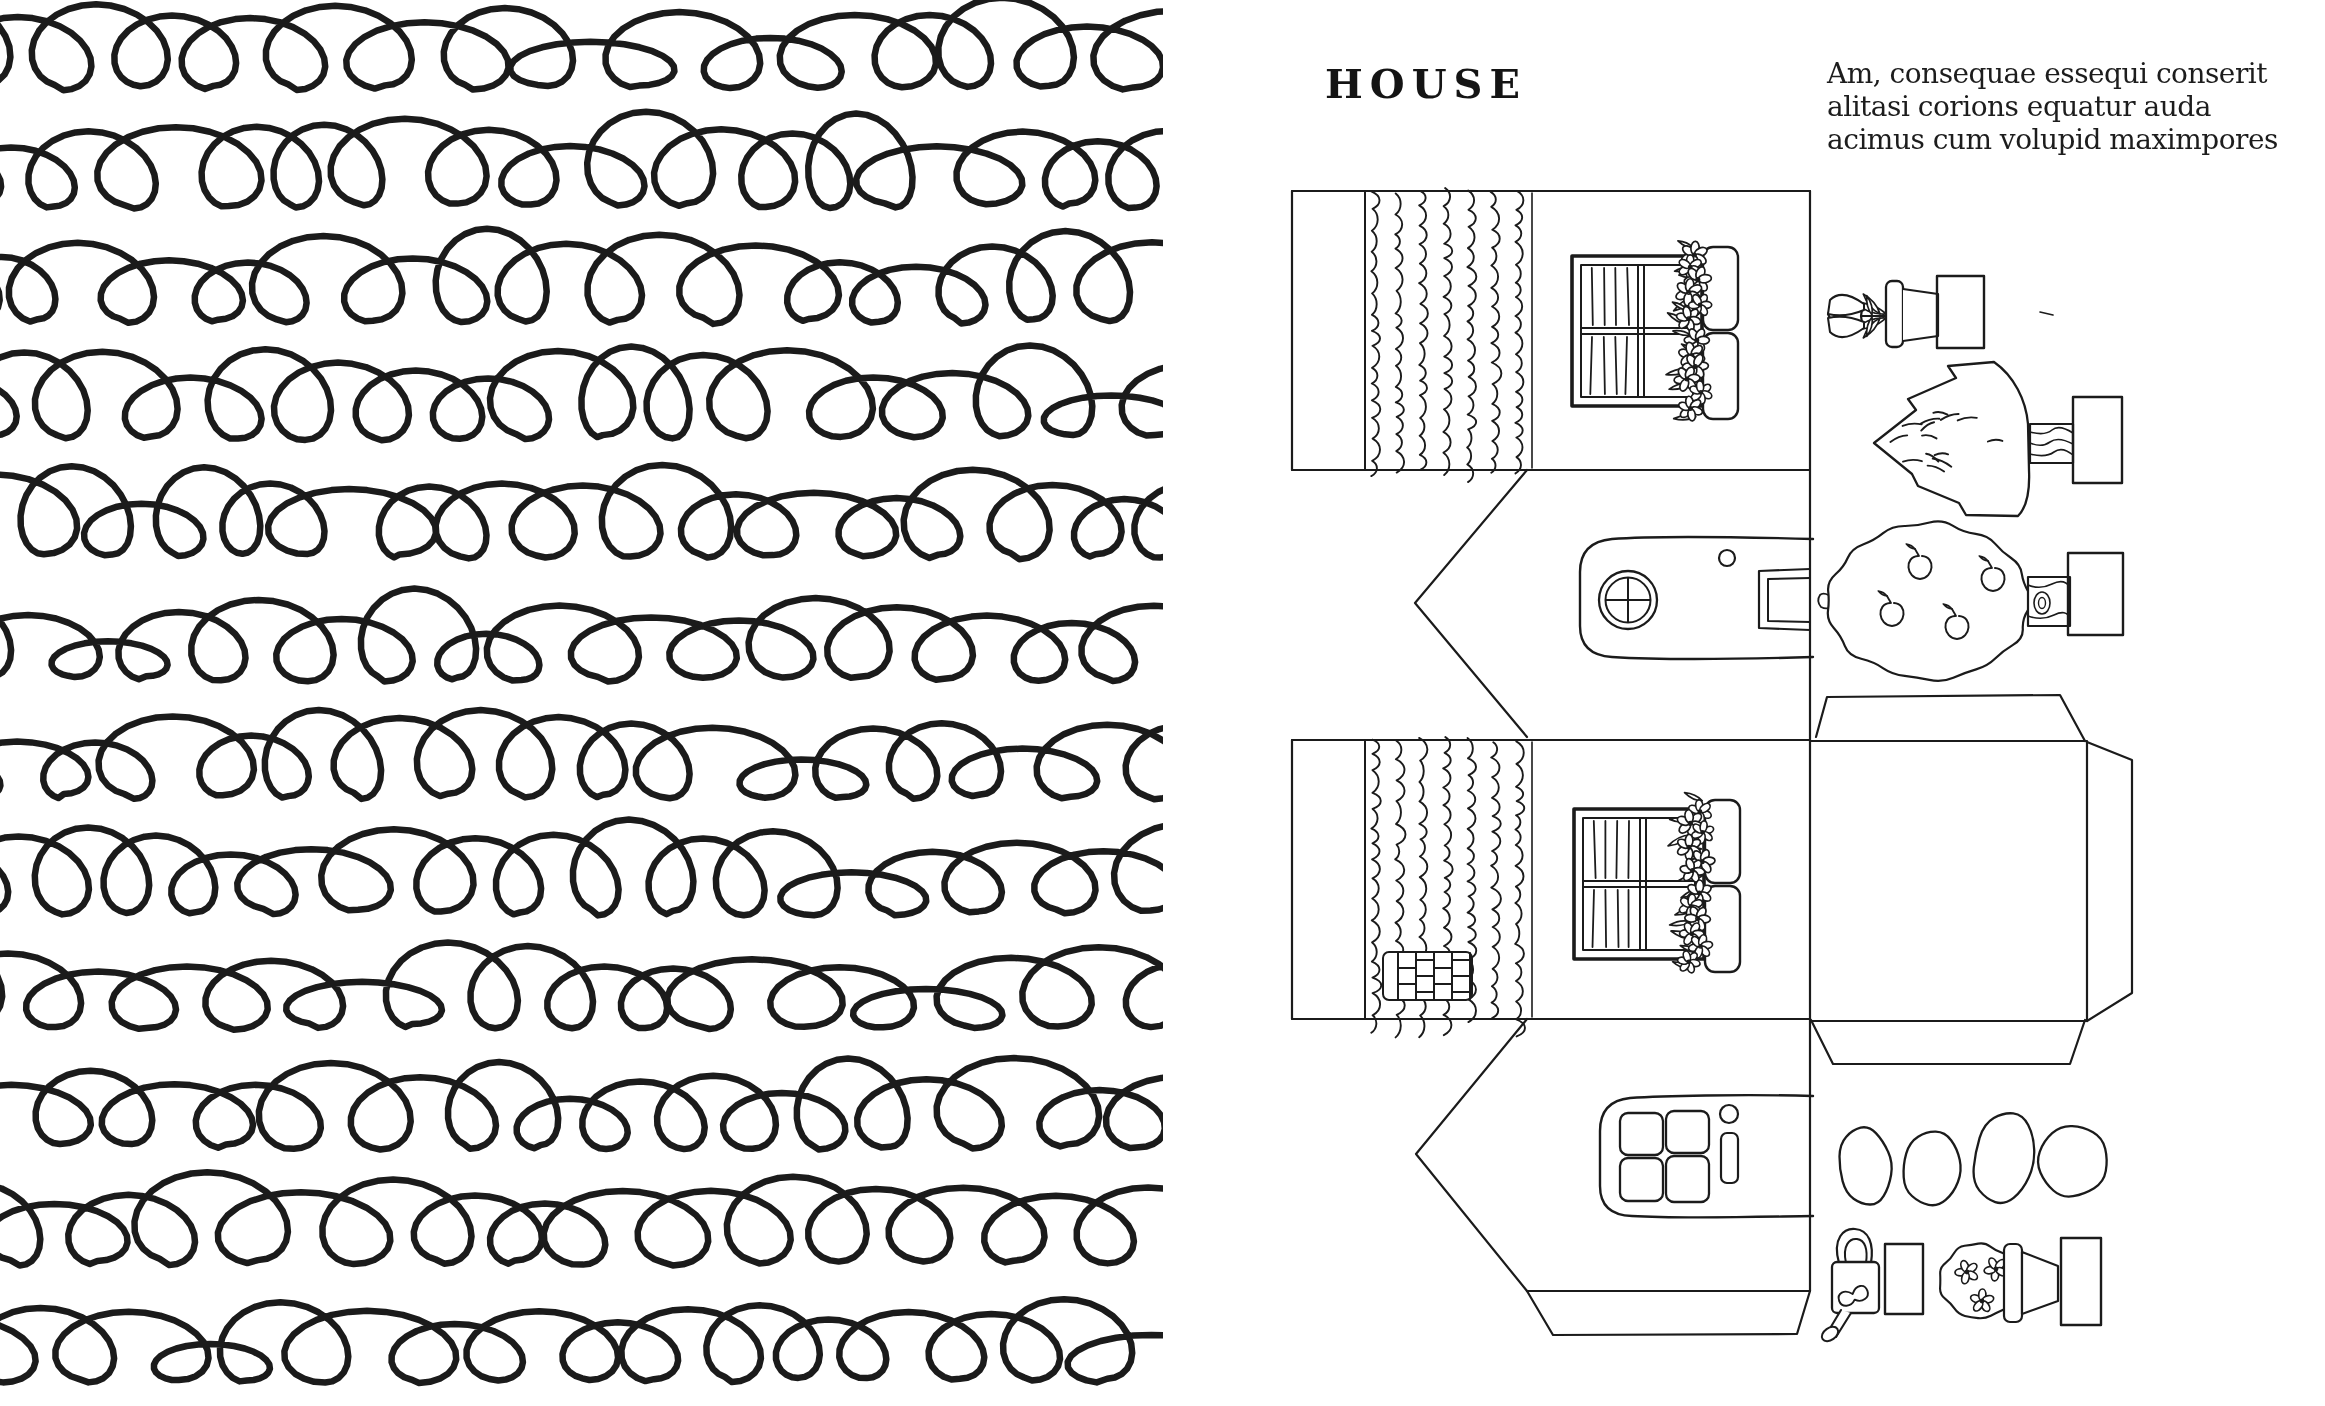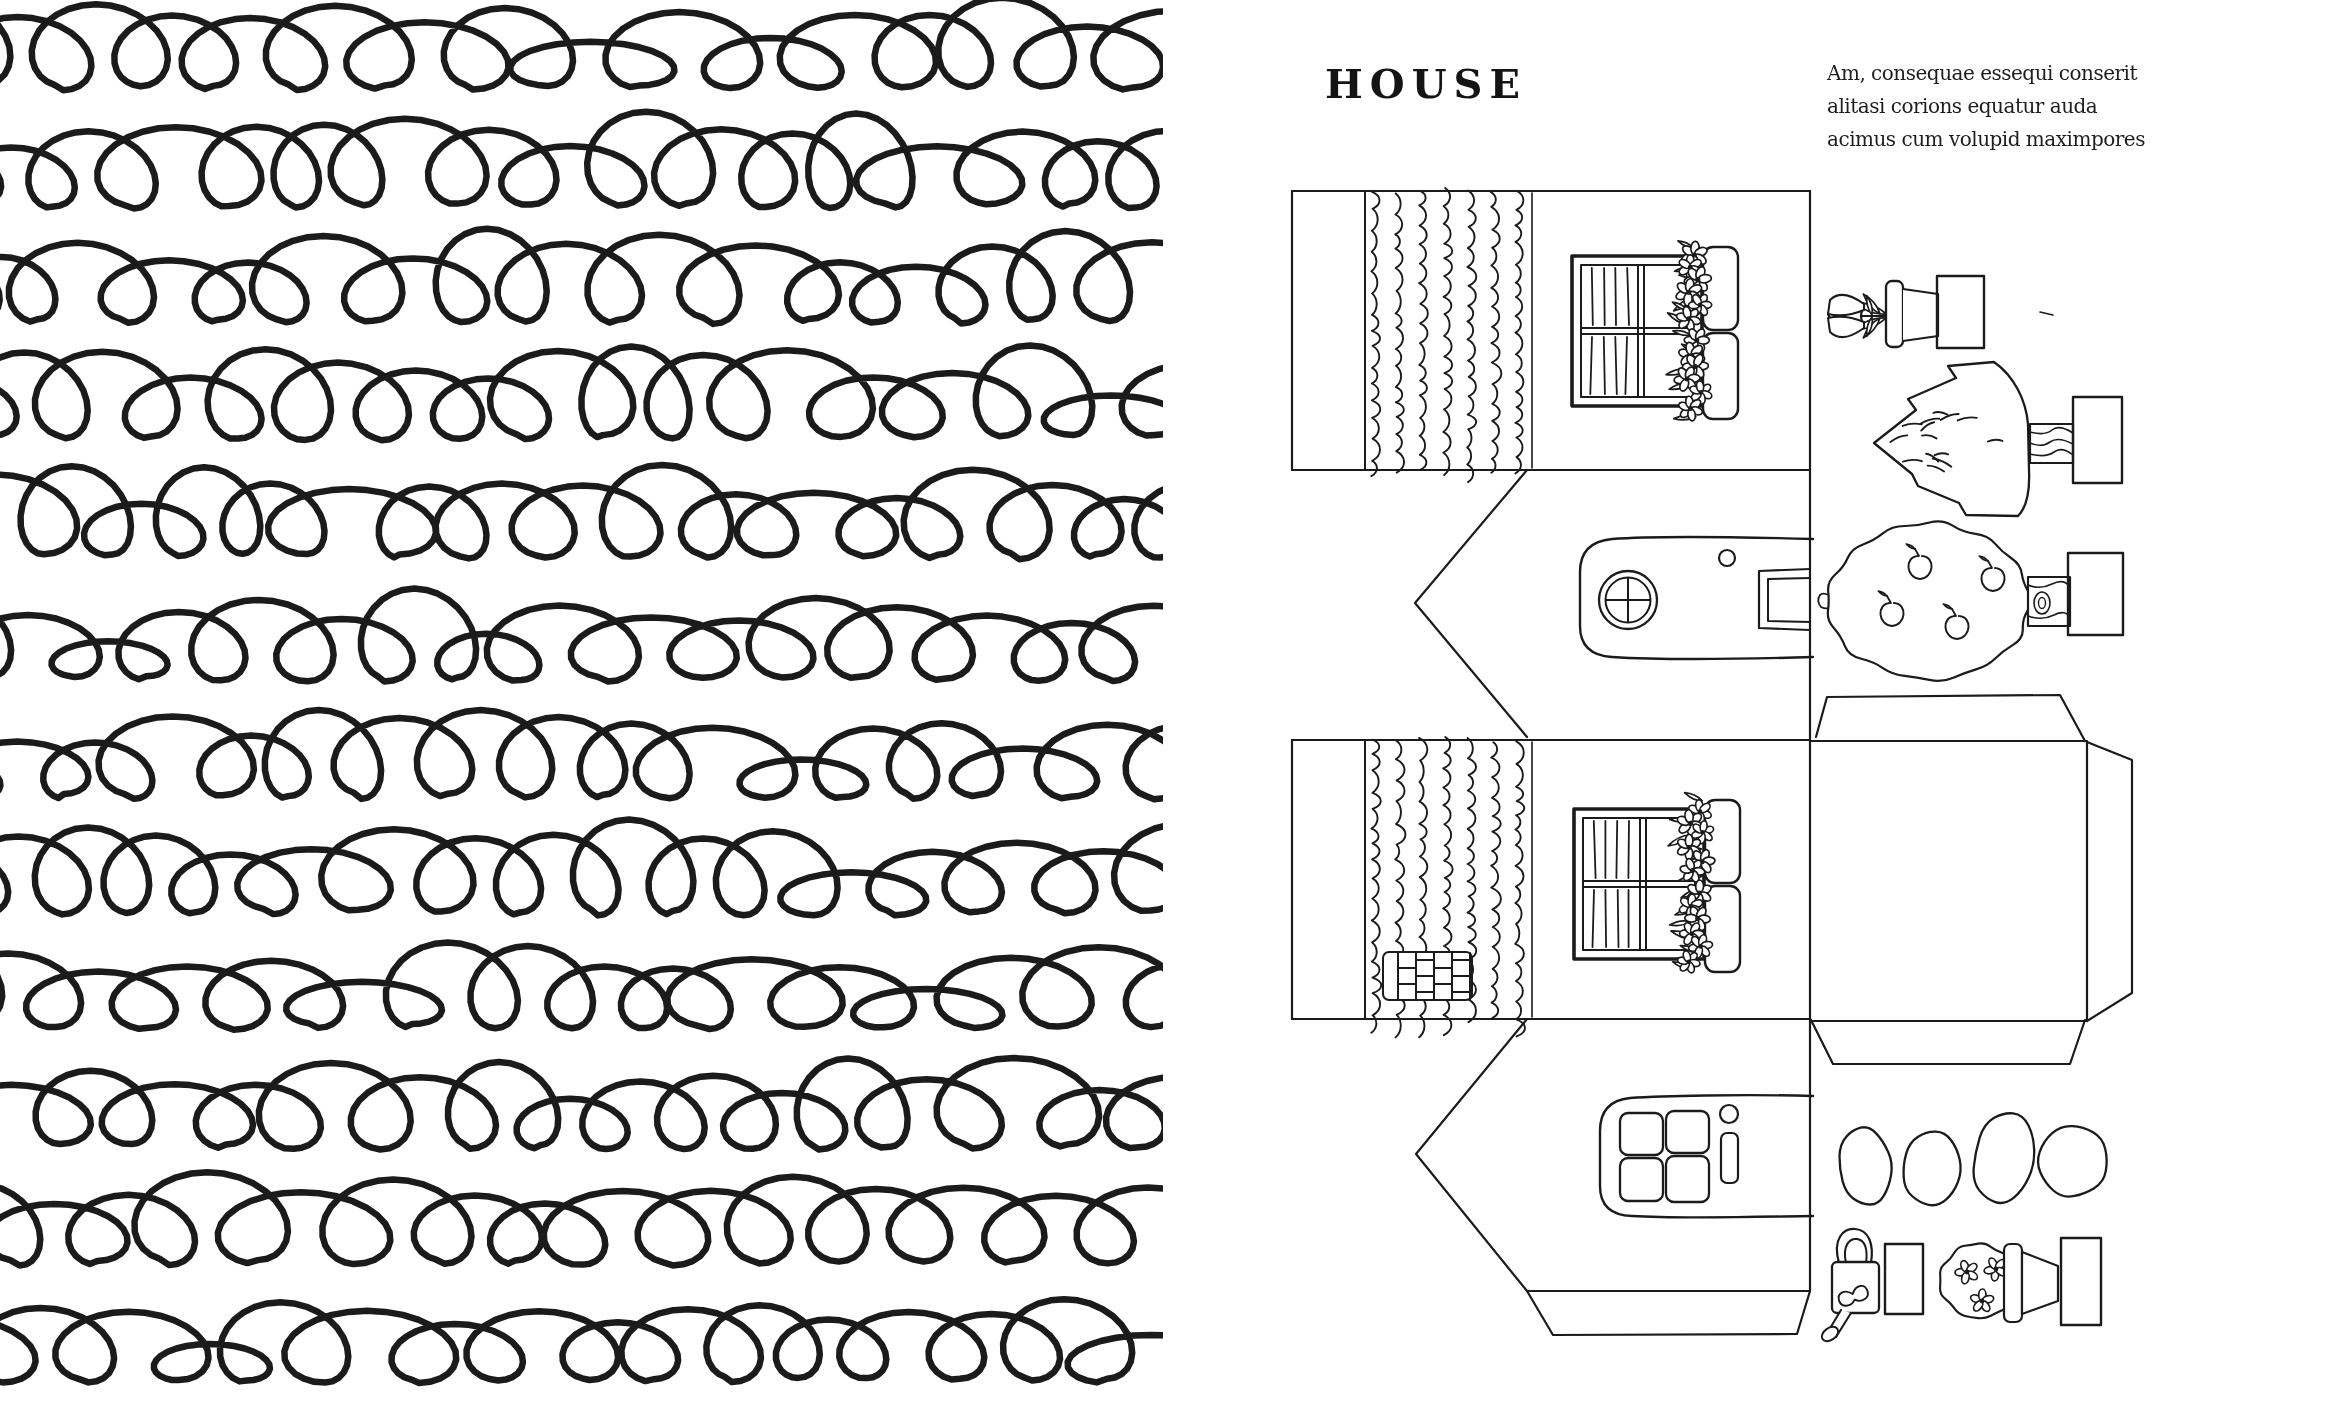--- a/index.html
+++ b/index.html
@@ -1,19 +1,19 @@
 <!DOCTYPE html>
 <html><head>
 <meta charset="utf-8">
 <style>
   html,body{margin:0;padding:0;background:#fff;}
   #page{position:relative;width:2325px;height:1406px;background:#fff;overflow:hidden;font-family:"Liberation Serif",serif;}
   #art{position:absolute;left:0;top:0;}
   .title{position:absolute;left:1289px;top:60px;font-family:"DejaVu Serif",serif;font-weight:bold;font-size:40px;letter-spacing:7px;color:#141414;margin-left:36px;}
-  .intro{position:absolute;left:1827px;top:57px;font-family:"DejaVu Serif",serif;font-size:20px;line-height:33px;letter-spacing:-0.5px;color:#1d1d1d;white-space:nowrap;}
+  .intro{position:absolute;left:1827px;top:57px;font-family:"DejaVu Serif",serif;font-size:28px;line-height:33px;letter-spacing:-0.5px;color:#1d1d1d;white-space:nowrap;}
 </style>
 </head>
 <body>
 
 <div id="page">
   <svg id="art" width="2325" height="1406" viewBox="0 0 2325 1406">
     <defs>
       <clipPath id="patclip">
           <rect x="0" y="0" width="1163" height="1406"></rect>
         </clipPath>

